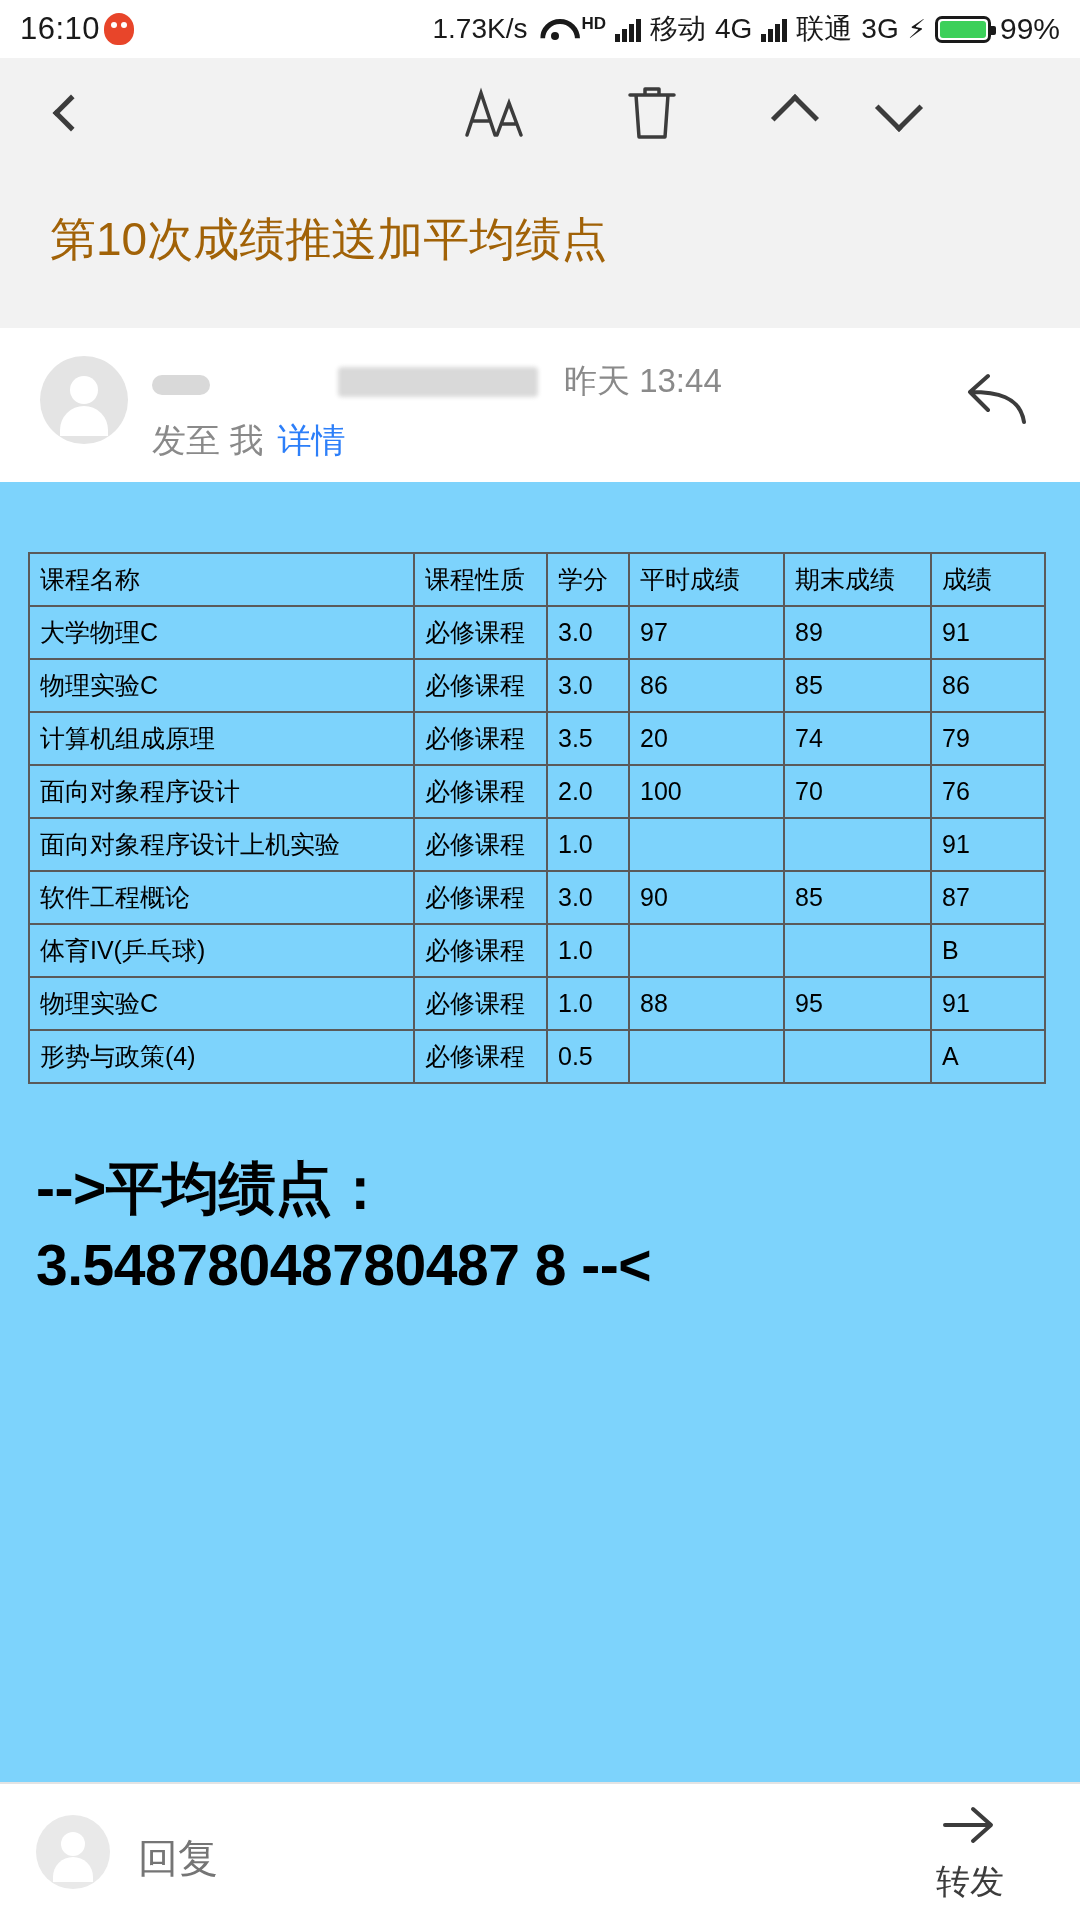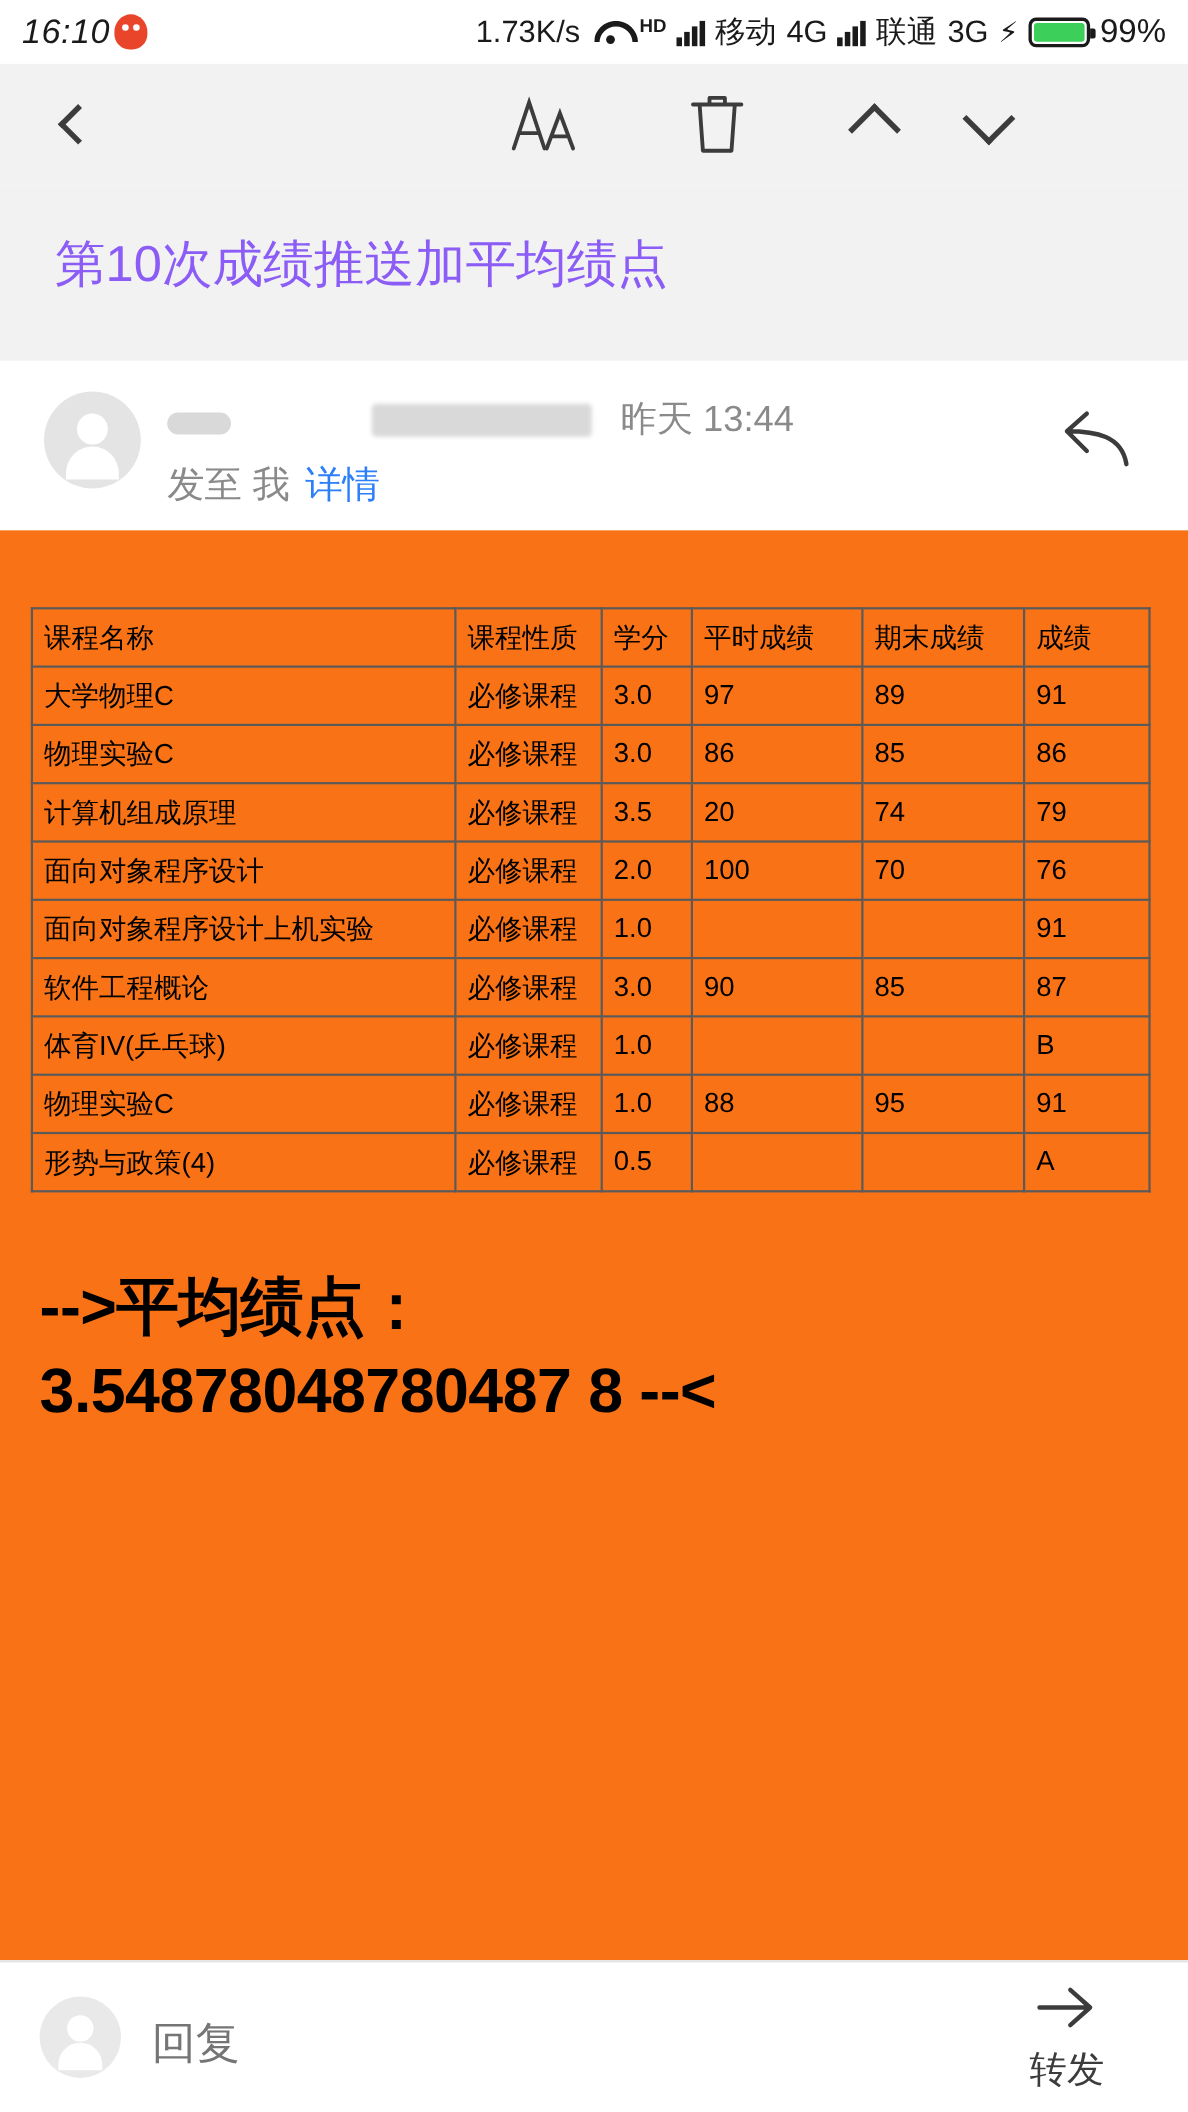--- a/index.html
+++ b/index.html
@@ -23,21 +23,21 @@
   .statusbar {
     height: 58px;
     flex: 0 0 58px;
     display: flex;
     align-items: center;
     padding: 0 20px;
     font-size: 30px;
     color: #1a1a1a;
     background: #ffffff;
   }
-  .sb-left { display: flex; align-items: center; gap: 4px; font-style: italic; }
+  .sb-left { display: flex; align-items: center; gap: 4px; }
   .sb-time { font-size: 31px; letter-spacing: 0.5px; }
   .qq-icon {
     width: 30px; height: 32px;
     background: #e8452a;
     border-radius: 50% 50% 45% 45%;
     position: relative;
   }
   .qq-icon:before, .qq-icon:after {
     content: "";
     position: absolute;
@@ -164,21 +164,21 @@
   }
 
   
   .subject-wrap {
     flex: 0 0 auto;
     background: #f2f2f2;
     padding: 42px 50px 58px 50px;
   }
   .subject {
     font-size: 46px;
-    color: #8b5cf6;
+    color: #a16207;
     line-height: 1.3;
   }
 
   
   .sender {
     flex: 0 0 auto;
     background: #ffffff;
     padding: 28px 40px 18px 40px;
     display: flex;
     align-items: flex-start;
@@ -249,21 +249,21 @@
   .reply-arrow {
     position: absolute;
     right: 50px; top: 42px;
     width: 64px; height: 58px;
     color: #3c3c3c;
   }
 
   
   .body {
     flex: 1 1 auto;
-    background: #f97316;
+    background: #7dd3fc;
     padding: 70px 28px 0 28px;
     overflow: hidden;
   }
   table.grades {
     border-collapse: collapse;
     width: 1016px;
     table-layout: fixed;
   }
   table.grades th, table.grades td {
     border: 2px solid #5a5a5a;

